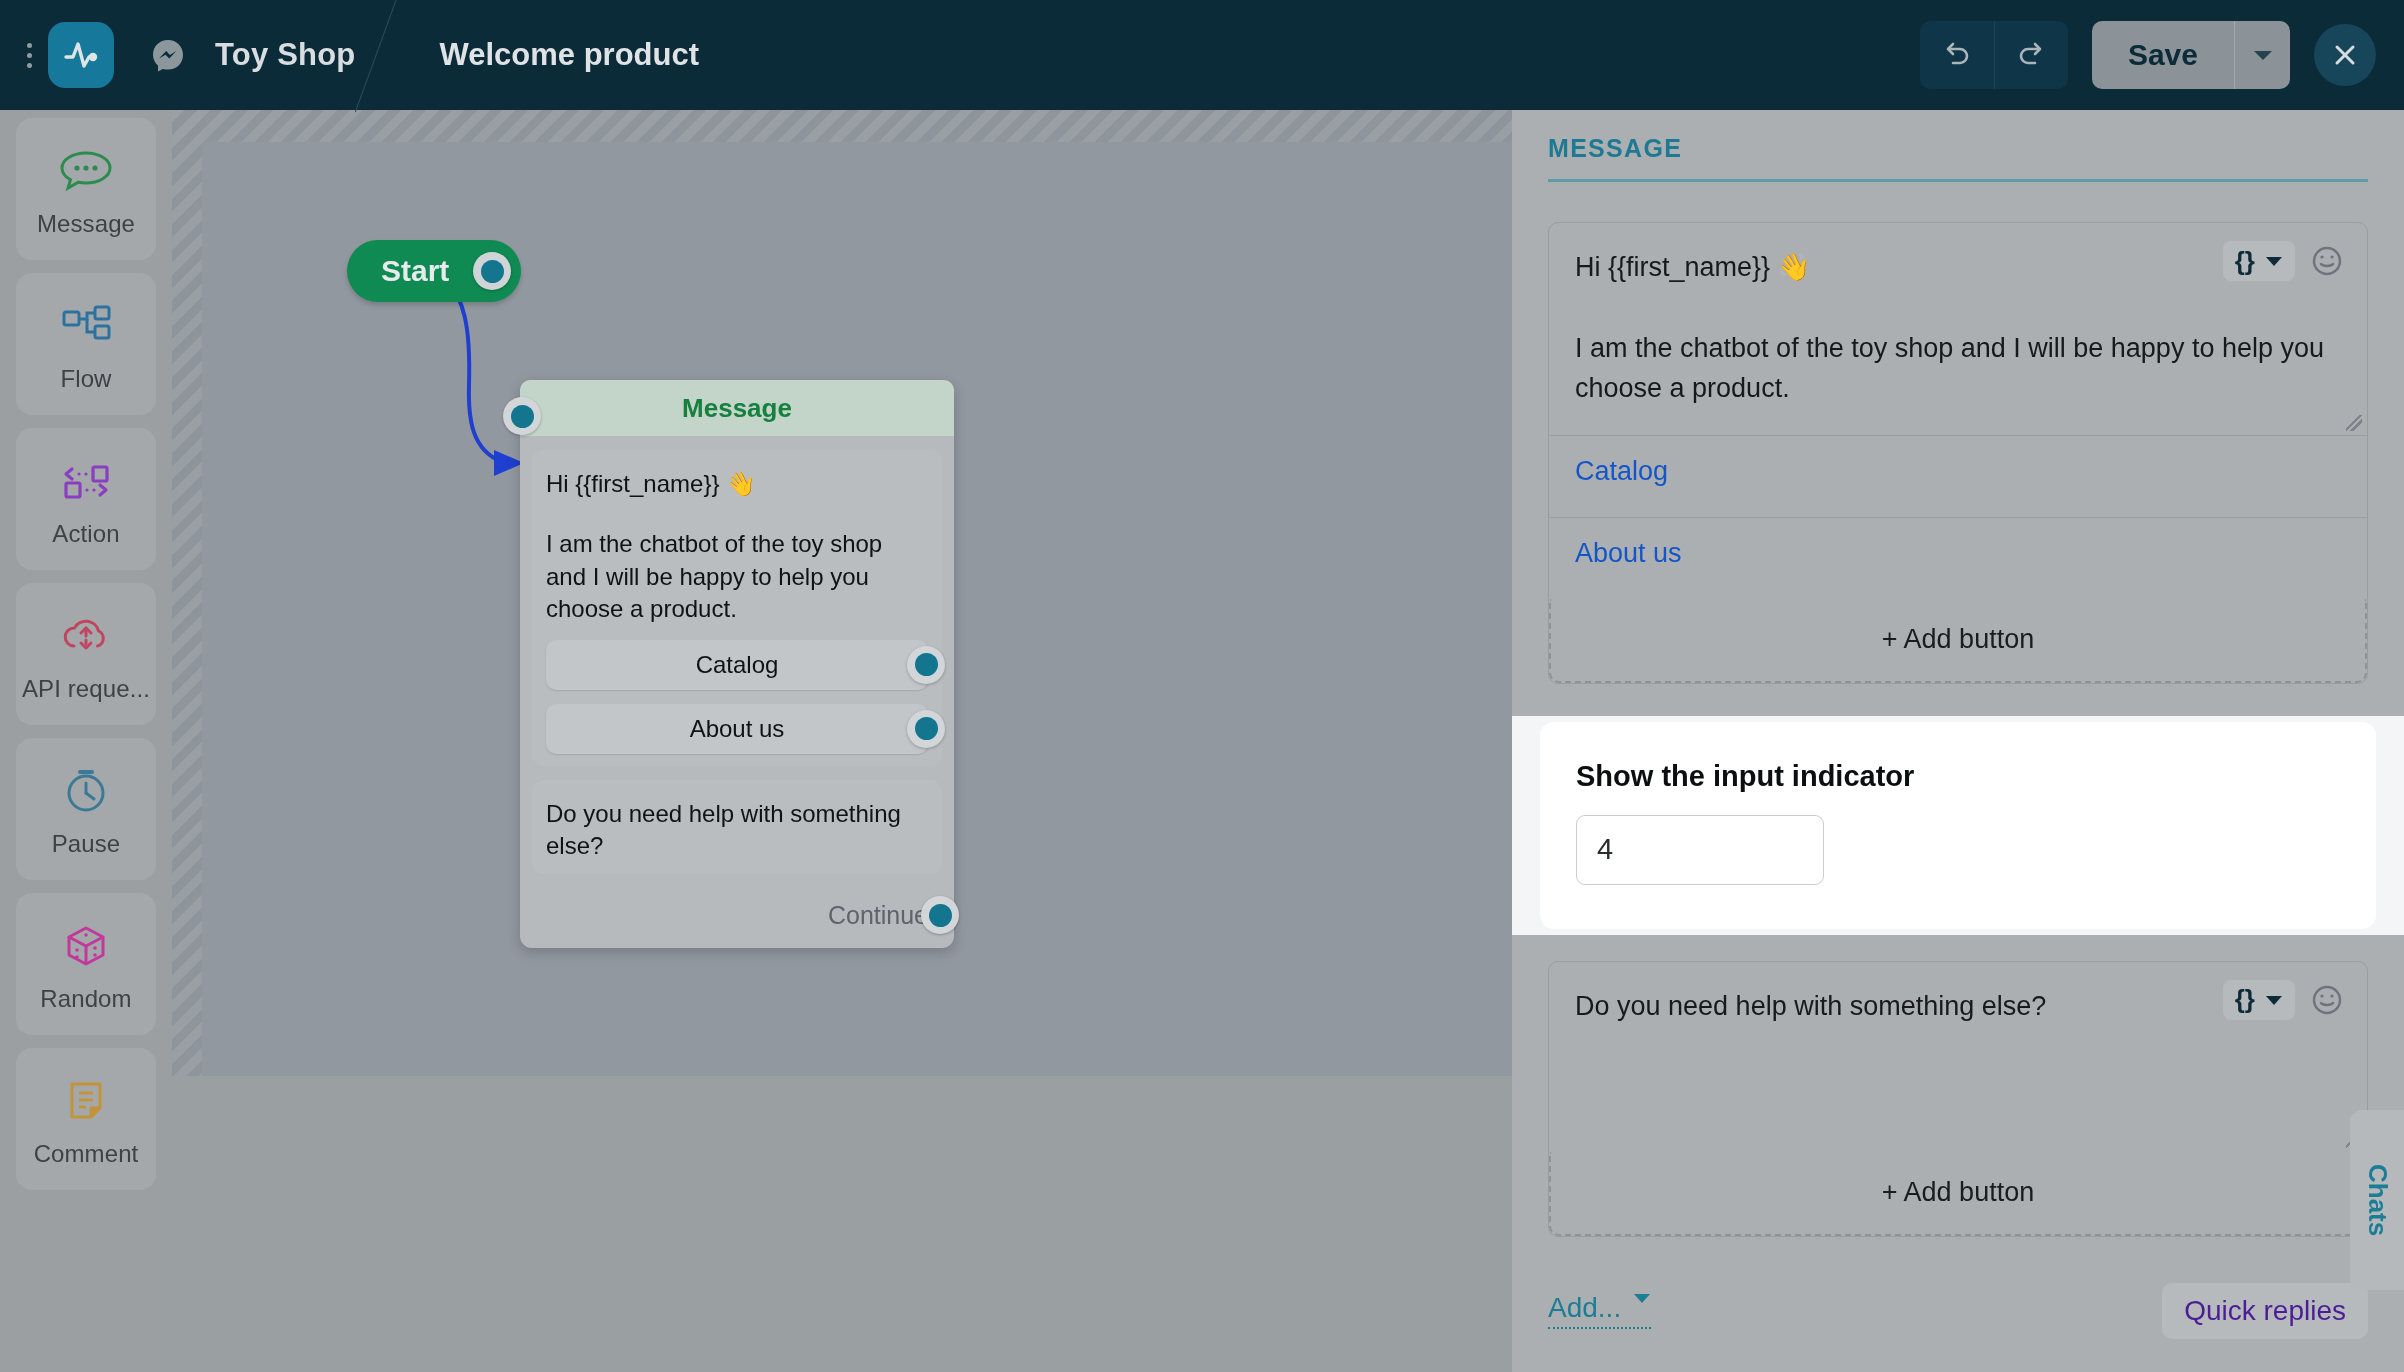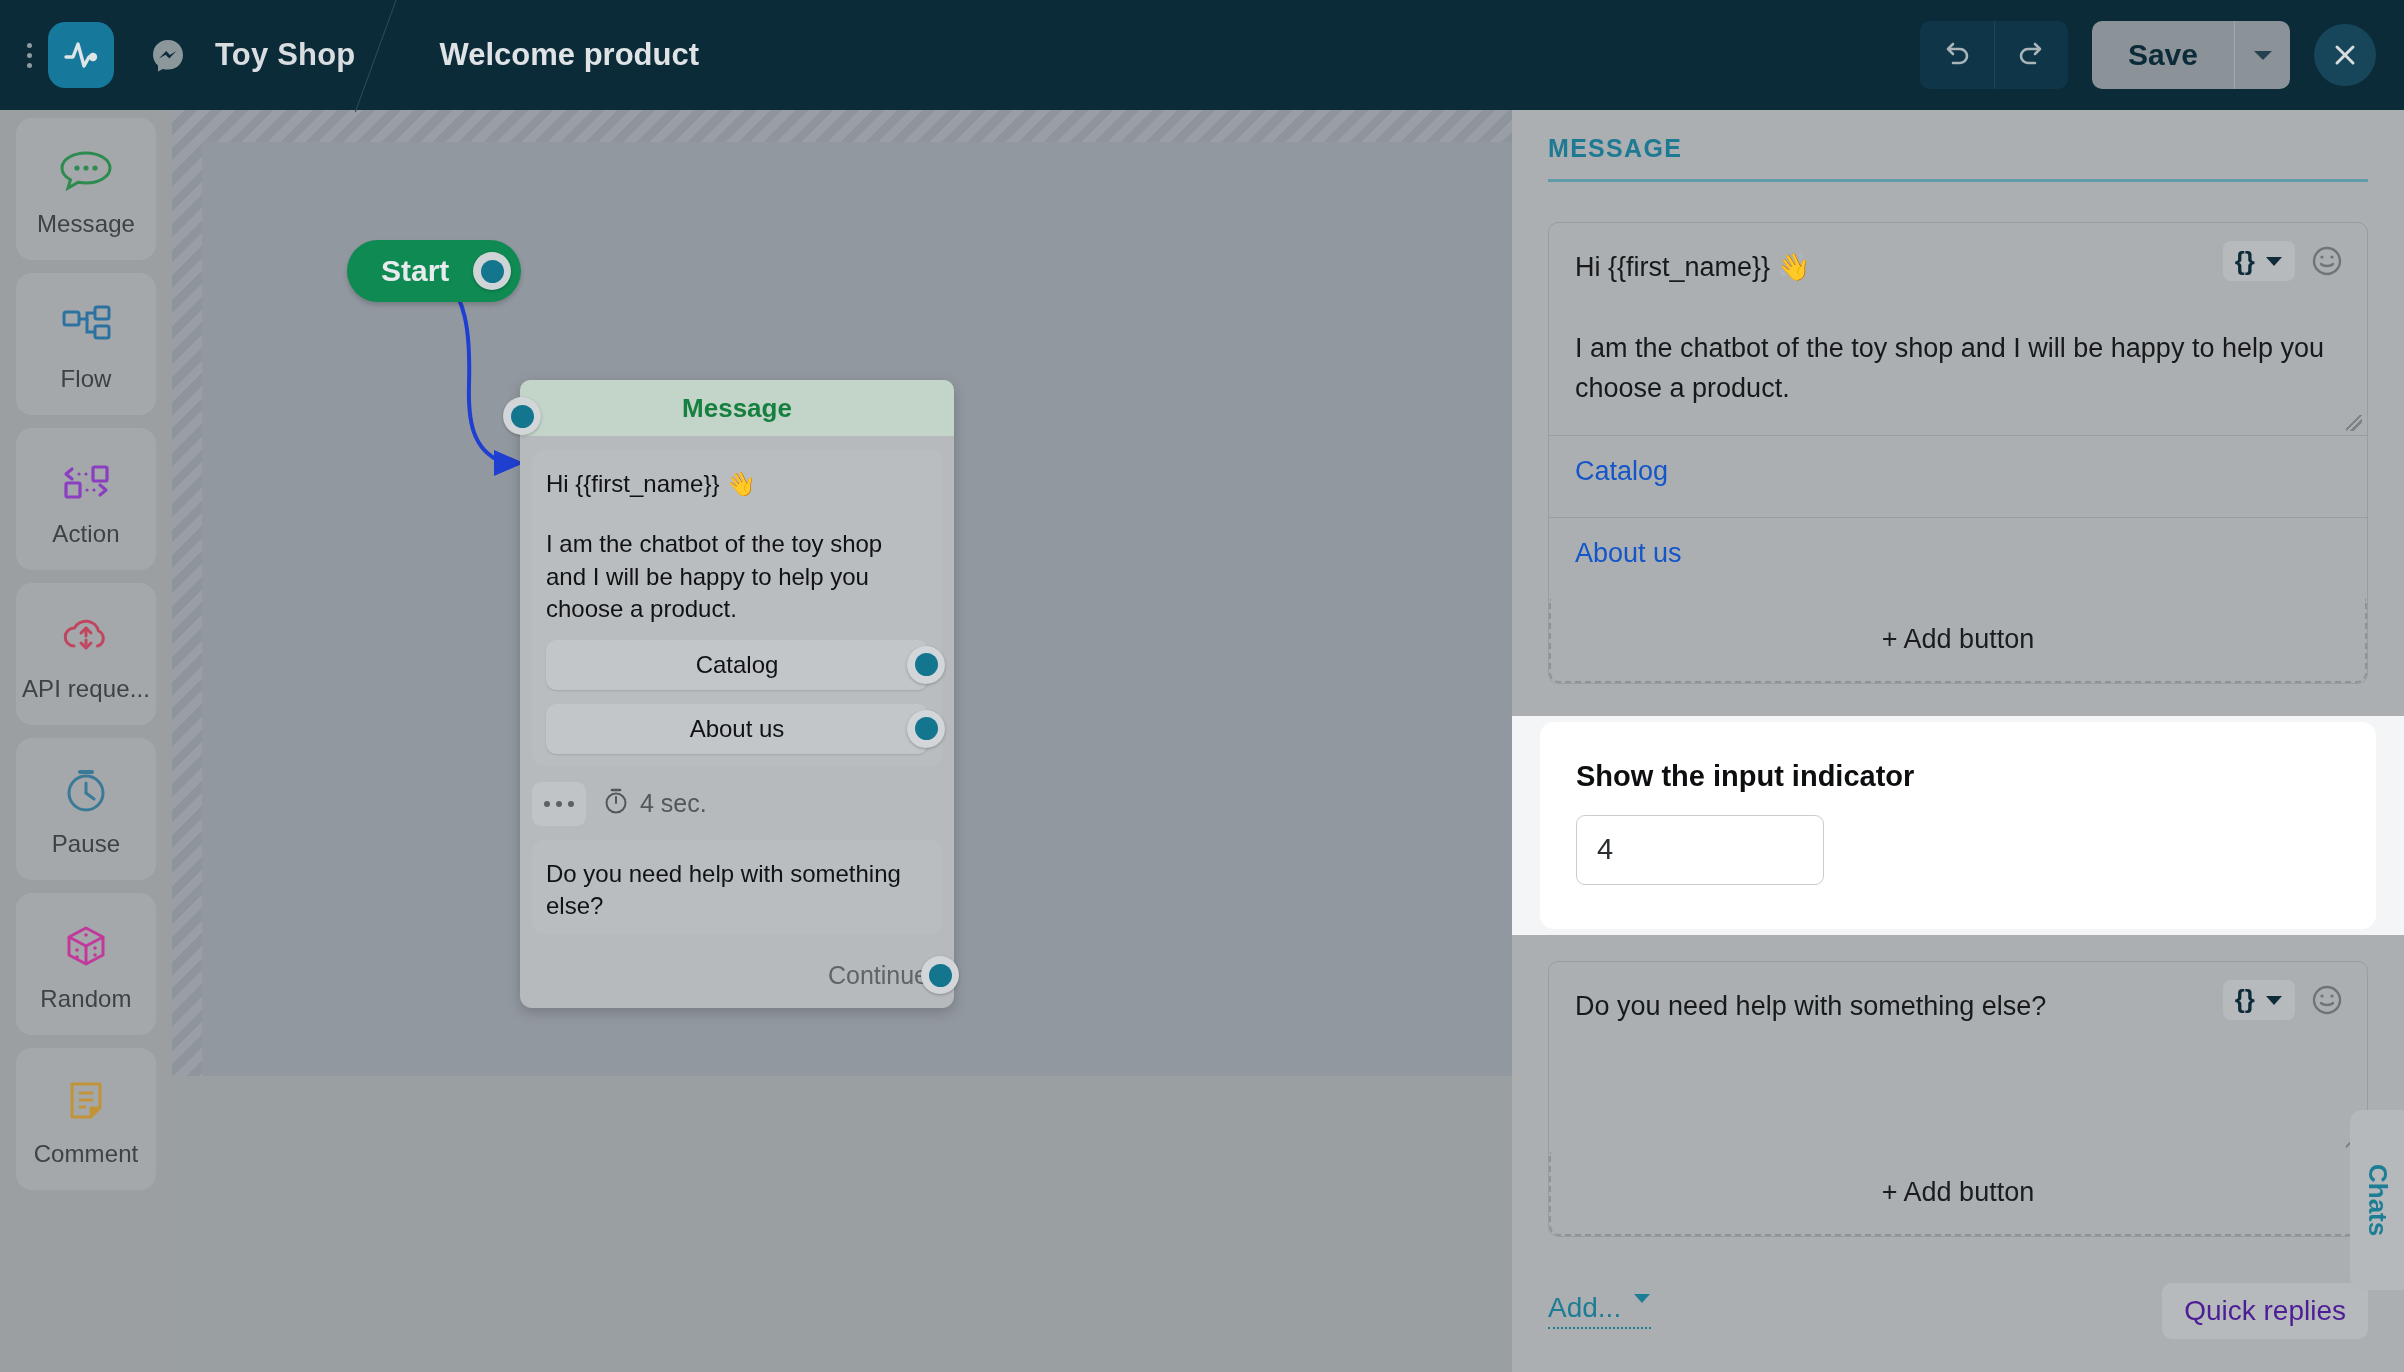--- a/index.html
+++ b/index.html
@@ -478,37 +478,20 @@
           </span>
       </div>
       <div class="nodebtn">
         <span>About us</span>
         <span class="oport">
             <i></i>
           </span>
       </div>
     </div>
 
-    <div class="delayrow">
-      <div class="dots-btn">
-          <i></i>
-          <i></i>
-          <i></i>
-        </div>
-      <div class="delaytxt">
-        <span>
-          <svg width="28" height="30" viewBox="0 0 28 30" fill="none" stroke="#51575b" stroke-width="2" stroke-linecap="round">
-            <circle cx="14" cy="17" r="9.5"></circle>
-              <line x1="14" y1="17" x2="14" y2="11"></line>
-            <line x1="10" y1="4" x2="18" y2="4" stroke-width="2.6"></line>
-          </svg>
-        </span>
-        <span>4 sec.</span>
-      </div>
-    </div>
 
     <div class="bubble">
       <p>Do you need help with something else?</p>
     </div>
 
     <div class="continue-row">
       <span class="lbl">Continue</span>
       <span class="oport">
           <i></i>
         </span>

